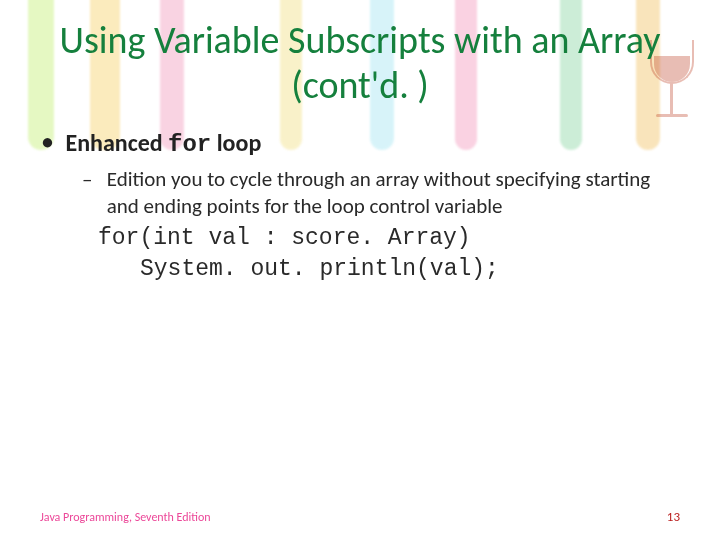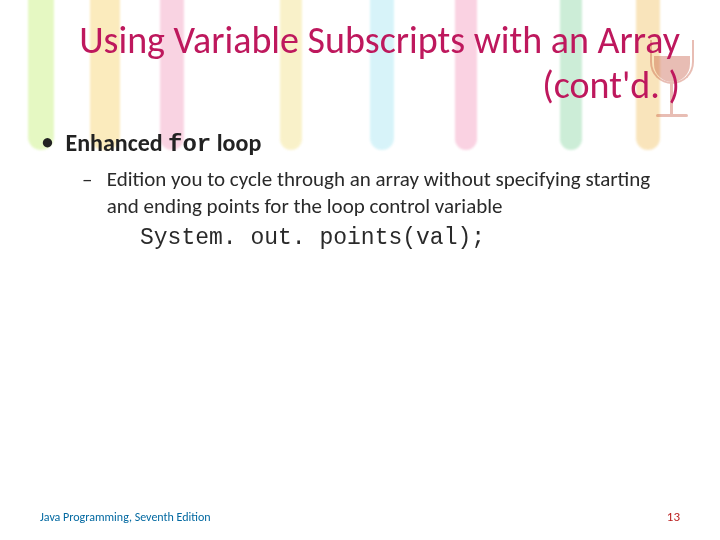--- a/index.html
+++ b/index.html
@@ -74,23 +74,23 @@
   .slide {
     position: relative;
     z-index: 1;
     width: 720px;
     height: 540px;
     padding: 18px 40px 0 40px;
   }
   .title {
     font-size: 38px;
     font-weight: 400;
-    text-align: right;
+    text-align: center;
     line-height: 1.18;
-    color: #be185d;
+    color: #15803d;
     margin-bottom: 20px;
   }
   ul.level1 {
     list-style: none;
     padding-left: 2px;
   }
   ul.level1 > li::before {
     content: "•";
     display: inline-block;
     width: 18px;
@@ -144,21 +144,21 @@
   .footer {
     position: absolute;
     bottom: 16px;
     left: 40px;
     right: 40px;
     display: flex;
     justify-content: space-between;
     align-items: flex-end;
     font-size: 12px;
   }
-  .footer-left { color: #0369a1; }
+  .footer-left { color: #ec4899; }
   .footer-right { color: #b91c1c; font-size: 13px; }
 </style>
 </head>
 <body>
 
 <div class="bg-stripes">
   <div class="stripe s1"></div>
   <div class="stripe s2"></div>
   <div class="stripe s3"></div>
   <div class="stripe s4"></div>
@@ -181,21 +181,22 @@
     <li>
       <span>Enhanced </span><span class="mono-inline">for</span><span> loop</span>
 
       <ul class="level2">
         <li>
           <span class="sub-body-text">Edition you to cycle through an array without specifying starting and ending points for the loop control variable</span>
         </li>
       </ul>
 
       <div class="code-block">
-        <div class="code-indent">System. out. points(val);</div>
+        <div>for(int val : score. Array)</div>
+        <div class="code-indent">System. out. println(val);</div>
       </div>
     </li>
   </ul>
 
   <div class="footer">
     <span class="footer-left">Java Programming, Seventh Edition</span>
     <span class="footer-right">13</span>
   </div>
 </div>
 

